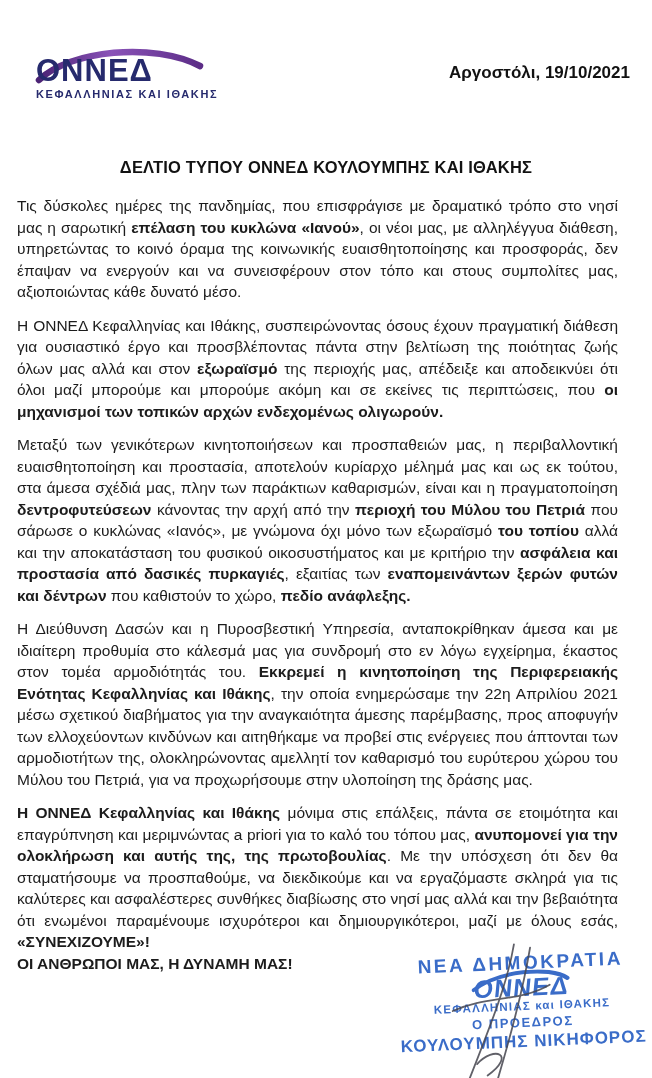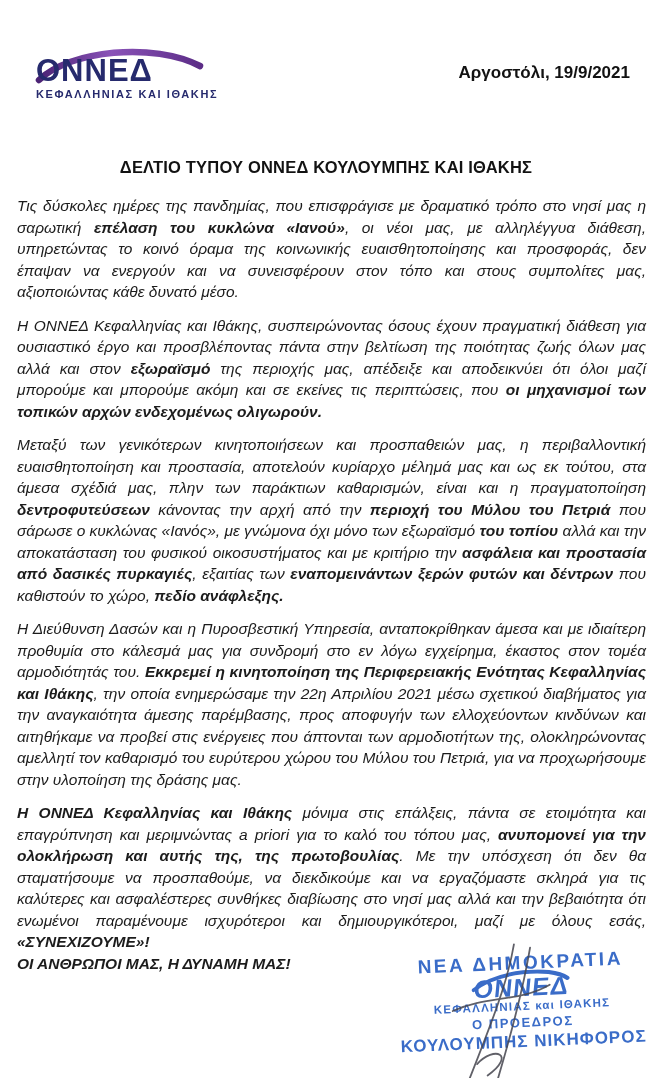--- a/index.html
+++ b/index.html
@@ -44,22 +44,21 @@
   }
   
   .doc-title{
     margin-top:58px;
     text-align:center;
     font-size:16.5px;font-weight:700;color:#121212;
     letter-spacing:.2px;
   }
   
   .content{
-    padding:18px 6px 0 17px;
-    font-style:italic;
+    padding:18px 34px 0 17px;
   }
   .content p{
     font-size:15.5px;
     line-height:21.5px;
     text-align:justify;
     margin:0 0 12px 0;
     color:var(--ink);
   }
   .content p b{font-weight:700;}
   
@@ -103,21 +102,21 @@
             <stop offset="0" stop-color="#4b2375"></stop>
             <stop offset="0.45" stop-color="#8a53b8"></stop>
             <stop offset="1" stop-color="#5c2d87"></stop>
           </linearGradient>
         </defs>
         <path d="M7,34 C38,4 122,-4 168,20" fill="none" stroke="url(#swgrad)" stroke-width="6.5" stroke-linecap="round"></path>
       </svg>
       <div class="logo-text">ΟΝΝΕΔ</div>
       <div class="logo-sub">ΚΕΦΑΛΛΗΝΙΑΣ ΚΑΙ ΙΘΑΚΗΣ</div>
     </div>
-    <div class="dateline">Αργοστόλι, 19/9/2021</div>
+    <div class="dateline">Αργοστόλι, 19/10/2021</div>
   </div>
 
   <h1 class="doc-title">ΔΕΛΤΙΟ ΤΥΠΟΥ ΟΝΝΕΔ ΚΟΥΛΟΥΜΠΗΣ ΚΑΙ ΙΘΑΚΗΣ</h1>
 
   <div class="content">
       <p><span>Τις δύσκολες ημέρες της πανδημίας, που επισφράγισε με δραματικό τρόπο στο νησί μας η σαρωτική </span><b>επέλαση του κυκλώνα «Ιανού»</b><span>, οι νέοι μας, με αλληλέγγυα διάθεση, υπηρετώντας το κοινό όραμα της κοινωνικής ευαισθητοποίησης και προσφοράς, δεν έπαψαν να ενεργούν και να συνεισφέρουν στον τόπο και στους συμπολίτες μας, αξιοποιώντας κάθε δυνατό μέσο.</span></p>
       <p><span>Η ΟΝΝΕΔ Κεφαλληνίας και Ιθάκης, συσπειρώνοντας όσους έχουν πραγματική διάθεση για ουσιαστικό έργο και προσβλέποντας πάντα στην βελτίωση της ποιότητας ζωής όλων μας αλλά και στον </span><b>εξωραϊσμό</b><span> της περιοχής μας, απέδειξε και αποδεικνύει ότι όλοι μαζί μπορούμε και μπορούμε ακόμη και σε εκείνες τις περιπτώσεις, που </span><b>οι μηχανισμοί των τοπικών αρχών ενδεχομένως ολιγωρούν.</b></p>
       <p><span>Μεταξύ των γενικότερων κινητοποιήσεων και προσπαθειών μας, η περιβαλλοντική ευαισθητοποίηση και προστασία, αποτελούν κυρίαρχο μέλημά μας και ως εκ τούτου, στα άμεσα σχέδιά μας, πλην των παράκτιων καθαρισμών, είναι και η πραγματοποίηση </span><b>δεντροφυτεύσεων</b><span> κάνοντας την αρχή από την </span><b>περιοχή του Μύλου του Πετριά</b><span> που σάρωσε ο κυκλώνας «Ιανός», με γνώμονα όχι μόνο των εξωραϊσμό </span><b>του τοπίου</b><span> αλλά και την αποκατάσταση του φυσικού οικοσυστήματος και με κριτήριο την </span><b>ασφάλεια και προστασία από δασικές πυρκαγιές</b><span>, εξαιτίας των </span><b>εναπομεινάντων ξερών φυτών και δέντρων</b><span> που καθιστούν το χώρο, </span><b>πεδίο ανάφλεξης.</b></p>
       <p><span>Η Διεύθυνση Δασών και η Πυροσβεστική Υπηρεσία, ανταποκρίθηκαν άμεσα και με ιδιαίτερη προθυμία στο κάλεσμά μας για συνδρομή στο εν λόγω εγχείρημα, έκαστος στον τομέα αρμοδιότητάς του. </span><b>Εκκρεμεί η κινητοποίηση της Περιφερειακής Ενότητας Κεφαλληνίας και Ιθάκης</b><span>, την οποία ενημερώσαμε την 22η Απριλίου 2021 μέσω σχετικού διαβήματος για την αναγκαιότητα άμεσης παρέμβασης, προς αποφυγήν των ελλοχεύοντων κινδύνων και αιτηθήκαμε να προβεί στις ενέργειες που άπτονται των αρμοδιοτήτων της, ολοκληρώνοντας αμελλητί τον καθαρισμό του ευρύτερου χώρου του Μύλου του Πετριά, για να προχωρήσουμε στην υλοποίηση της δράσης μας.</span></p>
       <p><b>Η ΟΝΝΕΔ Κεφαλληνίας και Ιθάκης</b><span> μόνιμα στις επάλξεις, πάντα σε ετοιμότητα και επαγρύπνηση και μεριμνώντας a priori για το καλό του τόπου μας, </span><b>ανυπομονεί για την ολοκλήρωση και αυτής της, της πρωτοβουλίας</b><span>. Με την υπόσχεση ότι δεν θα σταματήσουμε να προσπαθούμε, να διεκδικούμε και να εργαζόμαστε σκληρά για τις καλύτερες και ασφαλέστερες συνθήκες διαβίωσης στο νησί μας αλλά και την βεβαιότητα ότι ενωμένοι παραμένουμε ισχυρότεροι και δημιουργικότεροι, μαζί με όλους εσάς, </span><b>«ΣΥΝΕΧΙΖΟΥΜΕ»!</b><br><b>ΟΙ ΑΝΘΡΩΠΟΙ ΜΑΣ, Η ΔΥΝΑΜΗ ΜΑΣ!</b></p>

